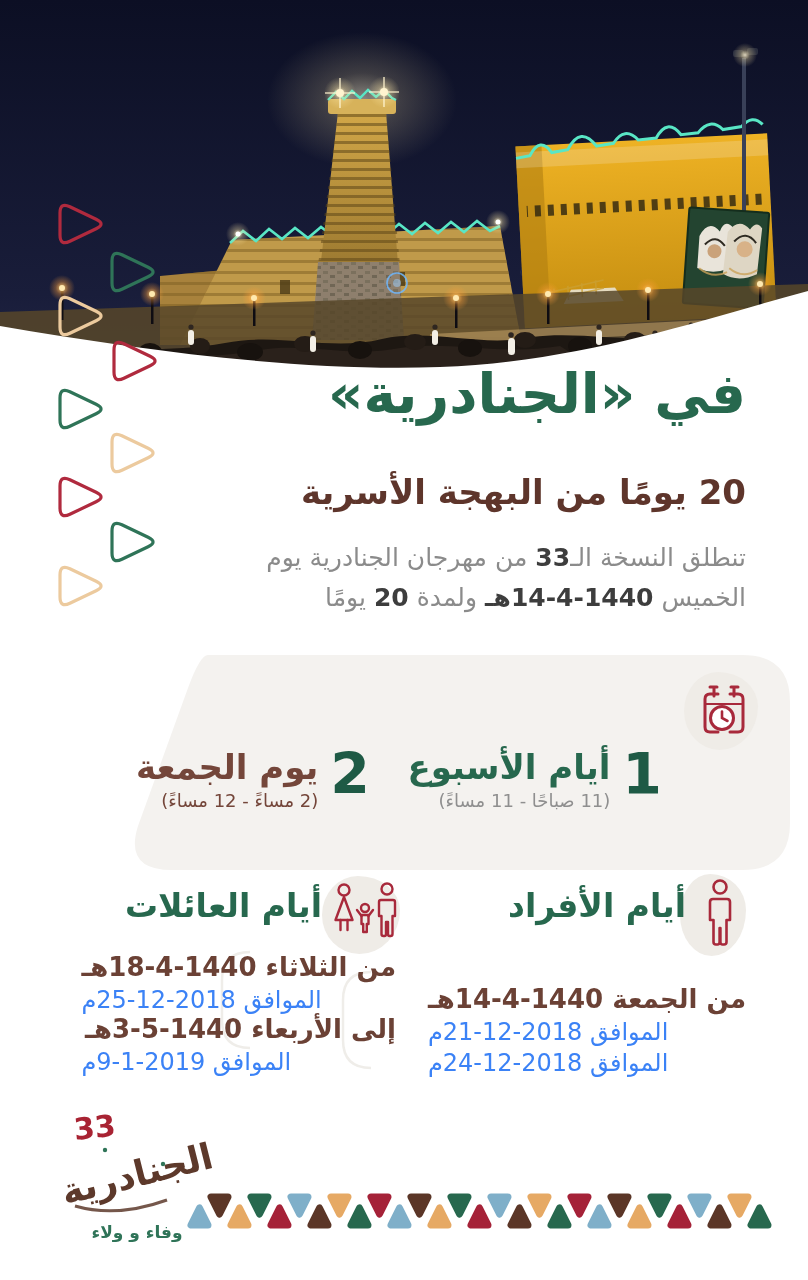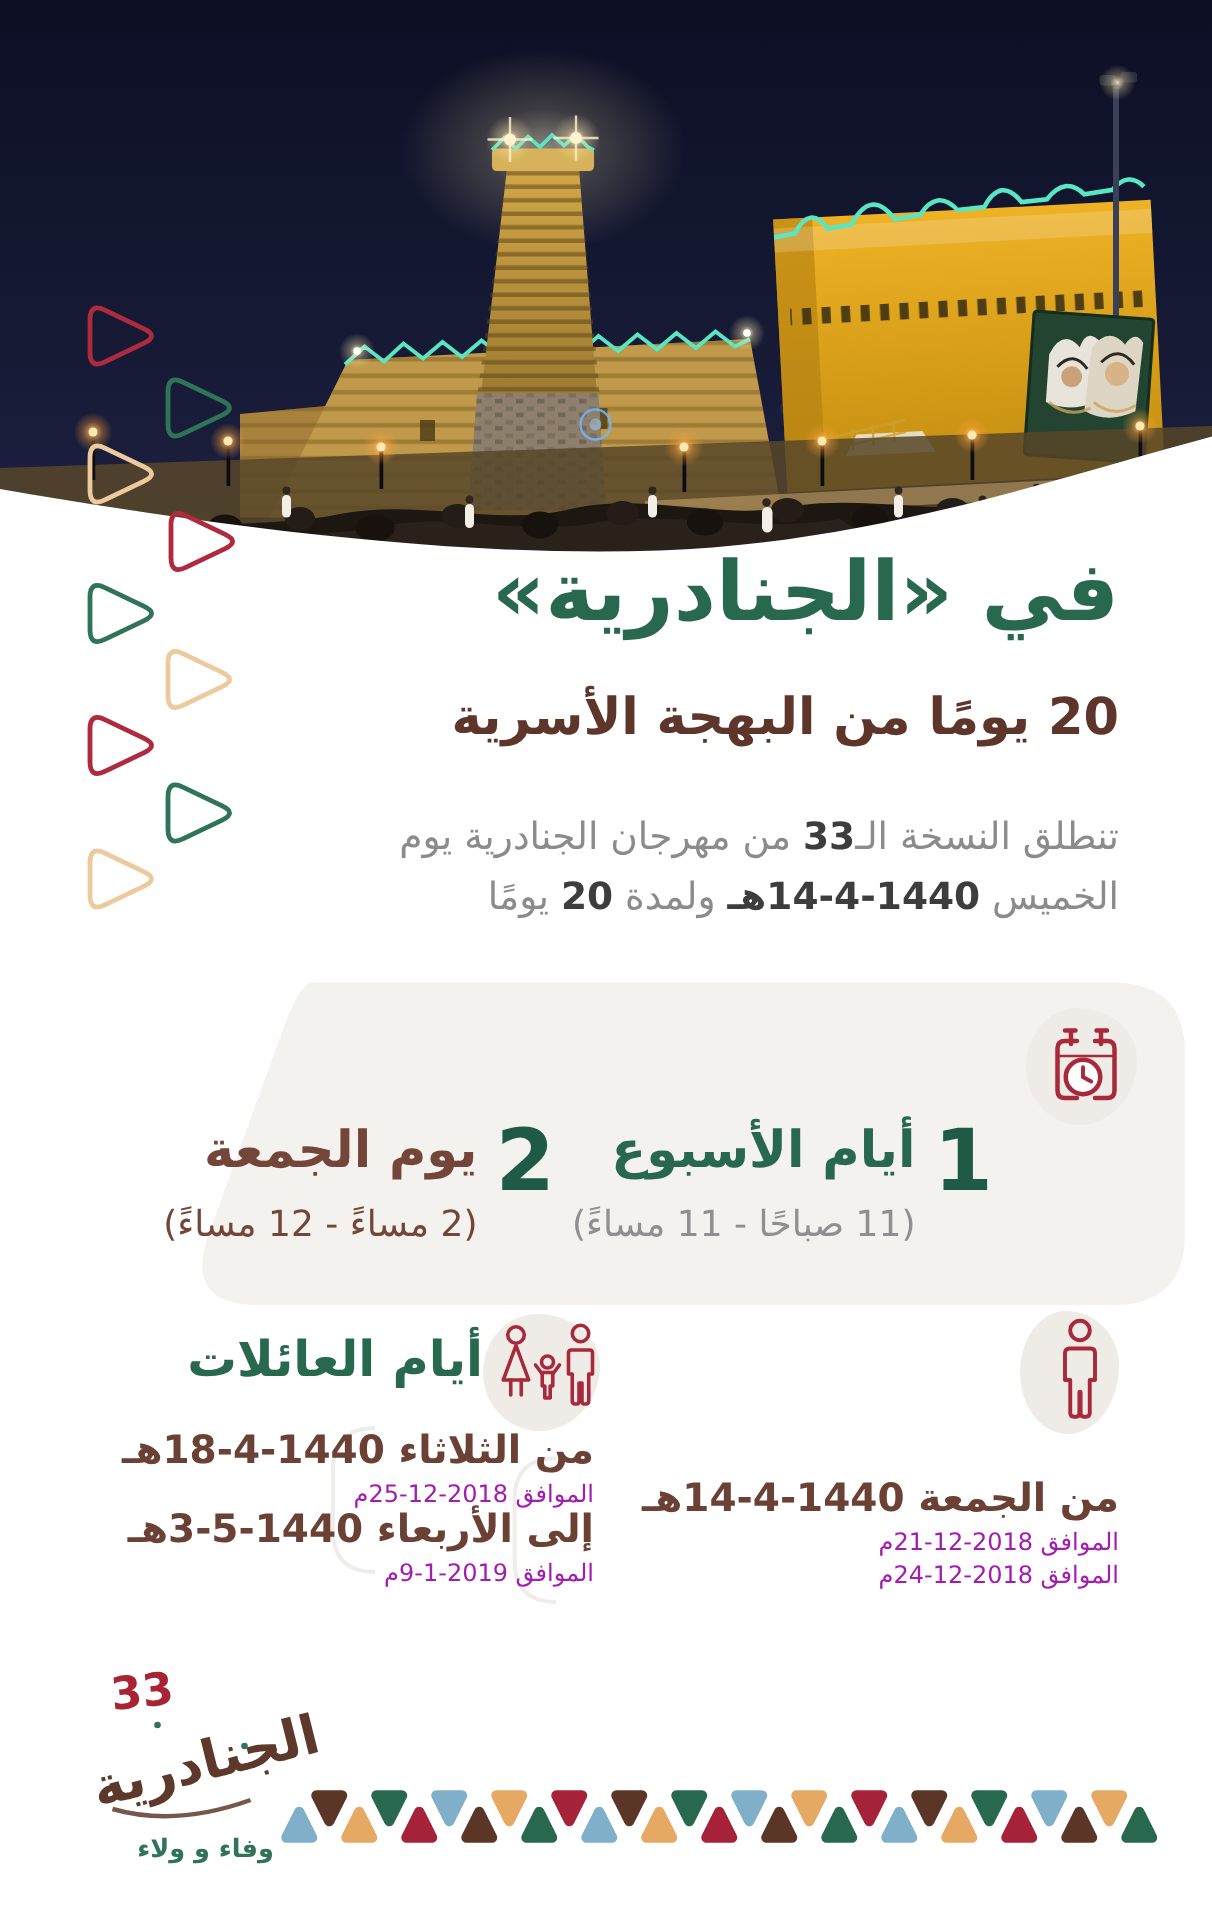--- a/index.html
+++ b/index.html
@@ -2,31 +2,31 @@
 <html lang="ar"><head>
 <meta charset="utf-8">
 <style>
   html,body{margin:0;padding:0;background:#fff;}
   .poster{position:relative;width:808px;height:1280px;overflow:hidden;background:#fff;
           font-family:"DejaVu Sans","Liberation Sans",sans-serif;}
   .abs{position:absolute;}
   svg{display:block;}
   .rtl{direction:rtl;unicode-bidi:plaintext;}
   .title{font-size:55px;font-weight:700;color:#27684e;text-align:left;}
-  .subtitle{font-size:34px;font-weight:700;color:#5e352b;text-align:right;}
+  .subtitle{font-size:34px;font-weight:700;color:#5e352b;text-align:right;margin-top:14px;}
   .intro{font-size:25px;color:#8b8b8b;line-height:1.58;text-align:right;width:560px;}
   .intro b{color:#3d3d3d;font-weight:700;}
   .sec-heading{font-size:33px;font-weight:700;color:#27684e;text-align:right;}
   .slot{display:flex;flex-direction:row;gap:12px;direction:rtl;align-items:flex-start;}
   .num{font-size:57px;font-weight:700;color:#1e5a45;line-height:.92;}
   .slot-label{font-size:34px;font-weight:700;line-height:1.15;text-align:right;}
-  .slot-sub{font-size:24px;margin-top:15px;text-align:right;}
+  .slot-sub{font-size:18px;margin-top:3px;text-align:right;}
   .green{color:#27684e}.brown{color:#74463a}.graytxt{color:#8f8f8f}
   .hijri{font-size:26px;font-weight:700;color:#6b4135;text-align:right;line-height:1.2;}
-  .greg{font-size:16px;color:#a21caf;text-align:right;margin-top:3px;}
+  .greg{font-size:24px;color:#3b82f6;text-align:left;margin-top:3px;}
   .dateblock+.dateblock{}
   .blob{background:#efece7;border-radius:46% 54% 52% 48%/50% 44% 56% 50%;}
   #footer-pattern{display:flex;align-items:flex-start;height:42px;}
   #footer-pattern svg{flex:0 0 auto;}
   #footer-pattern svg.up{margin-top:11px;}
   #footer-pattern svg + svg{margin-left:-7px;}
 </style>
 </head>
 <body>
 
@@ -288,20 +288,21 @@
     </div>
   </div>
 
   <div class="abs blob" style="left:680px;top:874px;width:66px;height:82px"></div>
   <svg class="abs" style="left:700px;top:878px" width="40" height="76" viewBox="0 0 40 76">
     <g fill="none" stroke="#a8293b" stroke-width="2.6" stroke-linejoin="round">
       <circle cx="20" cy="9" r="6.5"></circle>
       <path d="M13,21 Q10,21 10,24 V42 H13.5 V64 Q13.5,66.5 16,66.5 H17.5 Q19.6,66.5 19.6,64 V50 H20.4 V64 Q20.4,66.5 22.5,66.5 H24 Q26.5,66.5 26.5,64 V42 H30 V24 Q30,21 27,21 Z"></path>
     </g>
   </svg>
+  <div class="abs rtl sec-heading" style="right:122px;top:886px">أيام الأفراد</div>
   <div class="abs" style="right:62px;top:984px">
     <div class="dateblock">
       <div class="hijri rtl">من الجمعة 1440-4-14هـ</div>
       <div class="greg rtl">الموافق 2018-12-21م</div>
     </div>
     <div class="dateblock">
       <div class="greg rtl">الموافق 2018-12-24م</div>
     </div>
   </div>
 

